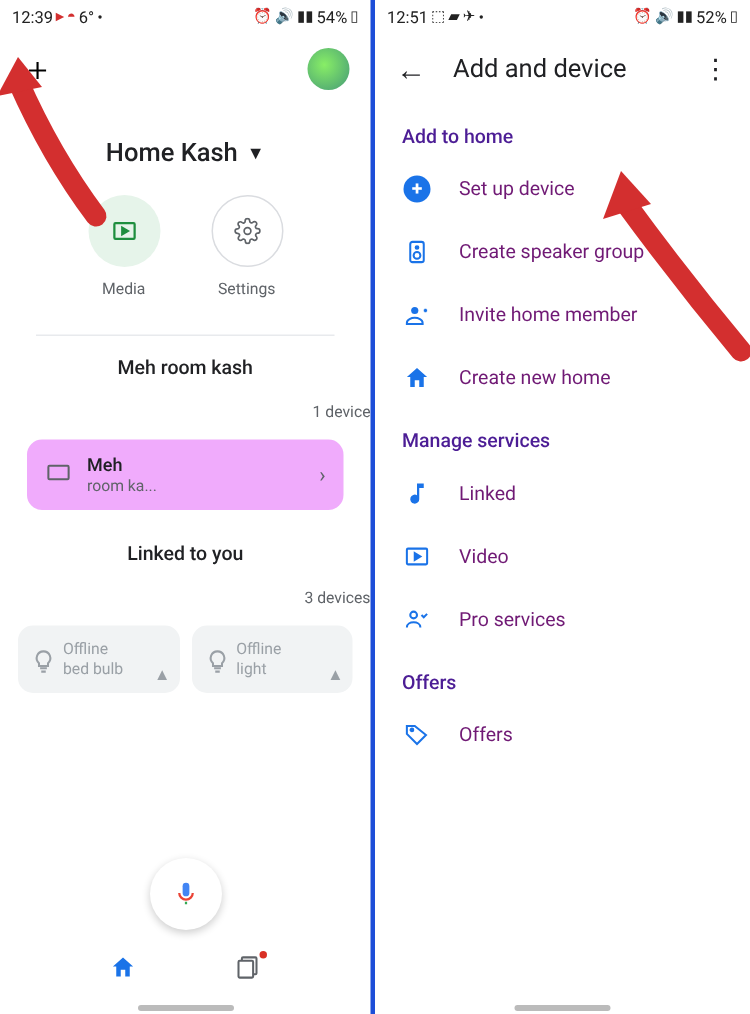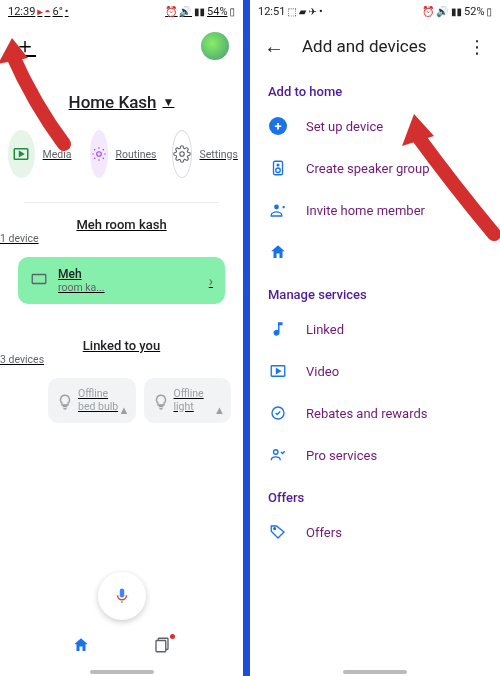--- a/index.html
+++ b/index.html
@@ -1,45 +1,45 @@
 <!DOCTYPE html>
 <html><head>
 <meta charset="utf-8">
 <style>
   * { box-sizing: border-box; margin: 0; padding: 0; font-family: 'Roboto', 'Segoe UI', Arial, sans-serif; }
   body { width: 500px; height: 676px; display: flex; background: #fff; overflow: hidden; position: relative; }
   .pane { width: 250px; height: 676px; position: relative; background: #fff; }
-  .pane.left { border-right: 7px solid #1d4ed8; text-decoration: underline; }
+  .pane.left { border-right: 3px solid #1d4ed8; }
   .statusbar { height: 22px; display: flex; align-items: center; justify-content: space-between; padding: 0 8px; font-size: 11px; color: #222; }
   .status-left { display: flex; align-items: center; gap: 2px; }
   .status-right { display: flex; align-items: center; gap: 2px; font-size: 10px; }
   .sb-item { font-size: 11px; }
   .sb-icon { font-size: 10px; }
   .sb-red { color: #d32f2f; font-weight: bold; }
   .appbar { height: 48px; display: flex; align-items: center; justify-content: space-between; padding: 0 14px; }
   .plus { font-size: 22px; font-weight: 300; color: #000; cursor: pointer; }
   .avatar { width: 28px; height: 28px; border-radius: 50%; background: radial-gradient(circle at 40% 40%, #8e6, #497); }
   .home-title { display: flex; justify-content: center; align-items: center; font-size: 17px; font-weight: 500; color: #202124; padding: 22px 0 18px 0; }
   .home-title .caret { margin-left: 6px; font-size: 12px; }
   .actions-row { display: flex; justify-content: center; gap: 18px; padding: 0 10px 16px 10px; }
-  .action { display: flex; flex-direction: row; align-items: center; gap: 8px; width: 64px; }
+  .action { display: flex; flex-direction: column; align-items: center; gap: 8px; width: 64px; }
   .action .circle { width: 48px; height: 48px; border-radius: 50%; display: flex; align-items: center; justify-content: center; font-size: 18px; }
   .c-media { background: #e6f4ea; color: #1e8e3e; }
   .c-routines { background: #f3e8fd; color: #a142f4; }
   .c-settings { background: #fff; border: 1px solid #dadce0; color: #5f6368; }
   .action-label { font-size: 10.5px; color: #5f6368; }
   .divider { height: 1px; background: #e8eaed; margin: 8px 24px 14px 24px; }
   .section-title { text-align: center; font-size: 13px; font-weight: 500; color: #202124; }
-  .section-sub { text-align: left; font-size: 10.5px; color: #5f6368; margin-top: 0; margin-bottom: 12px; }
-  .room-chip { margin: 12px 18px; background: #86efac; border-radius: 10px; padding: 10px 12px; display: flex; align-items: center; gap: 10px; }
+  .section-sub { text-align: right; font-size: 10.5px; color: #5f6368; margin-top: 15px; margin-bottom: 12px; }
+  .room-chip { margin: 0 18px; background: #f0abfc; border-radius: 10px; padding: 10px 12px; display: flex; align-items: center; gap: 10px; }
   .room-chip .txt { flex: 1; }
   .room-chip .name { font-size: 12px; color: #202124; font-weight: 500; }
   .room-chip .sub { font-size: 10.5px; color: #5f6368; }
   .room-chip .chev { font-size: 14px; color: #5f6368; }
-  .linked-row { display: flex; gap: 8px; padding: 0 12px; margin-left: 36px; }
+  .linked-row { display: flex; gap: 8px; padding: 0 12px; }
   .dev-chip { flex: 1; background: #f1f3f4; border-radius: 10px; padding: 10px 8px; display: flex; align-items: center; gap: 6px; position: relative; }
   .bulb { width: 16px; height: 16px; color: #9aa0a6; flex-shrink: 0; }
   .dev-chip .txt { font-size: 10.5px; color: #9aa0a6; line-height: 1.2; }
   .warn { position: absolute; right: 6px; bottom: 6px; font-size: 11px; color: #9aa0a6; }
   .voice-fab { position: absolute; bottom: 56px; left: 50%; transform: translateX(-50%); width: 48px; height: 48px; border-radius: 50%; background: #fff; box-shadow: 0 2px 6px rgba(0,0,0,.2); display: flex; align-items: center; justify-content: center; }
   .bottom-nav { position: absolute; bottom: 10px; left: 0; right: 0; height: 38px; display: flex; align-items: center; justify-content: space-around; padding: 0 40px; }
   .nav-home { color: #1a73e8; font-size: 18px; }
   .nav-feed { color: #5f6368; font-size: 18px; position: relative; }
   .nav-feed .dot { position: absolute; top: -2px; right: -4px; width: 5px; height: 5px; background: #d93025; border-radius: 50%; }
   .nav-handle { position: absolute; bottom: 2px; left: 50%; transform: translateX(-50%); width: 64px; height: 4px; background: #bbb; border-radius: 2px; }
@@ -96,29 +96,20 @@
     <div class="action">
       <div class="circle c-media">
         <svg viewBox="0 0 24 24" fill="none" stroke="currentColor" stroke-width="2">
             <rect x="3" y="5" width="18" height="14" rx="1"></rect>
             <path d="M10 9l5 3-5 3z" fill="currentColor"></path>
           </svg>
       </div>
       <div class="action-label">Media</div>
     </div>
     <div class="action">
-      <div class="circle c-routines">
-        <svg viewBox="0 0 24 24" fill="none" stroke="currentColor" stroke-width="1.5">
-            <circle cx="12" cy="12" r="3"></circle>
-            <path d="M12 3v2M12 19v2M3 12h2M19 12h2M5.6 5.6l1.4 1.4M17 17l1.4 1.4M5.6 18.4L7 17M17 7l1.4-1.4"></path>
-          </svg>
-      </div>
-      <div class="action-label">Routines</div>
-    </div>
-    <div class="action">
       <div class="circle c-settings">
         <svg viewBox="0 0 24 24" fill="none" stroke="currentColor" stroke-width="1.5">
             <circle cx="12" cy="12" r="3"></circle>
             <path d="M19.4 15a1.65 1.65 0 00.33 1.82l.06.06a2 2 0 11-2.83 2.83l-.06-.06a1.65 1.65 0 00-1.82-.33 1.65 1.65 0 00-1 1.51V21a2 2 0 11-4 0v-.09a1.65 1.65 0 00-1-1.51 1.65 1.65 0 00-1.82.33l-.06.06a2 2 0 11-2.83-2.83l.06-.06a1.65 1.65 0 00.33-1.82 1.65 1.65 0 00-1.51-1H3a2 2 0 110-4h.09a1.65 1.65 0 001.51-1 1.65 1.65 0 00-.33-1.82l-.06-.06a2 2 0 112.83-2.83l.06.06a1.65 1.65 0 001.82.33h0a1.65 1.65 0 001-1.51V3a2 2 0 114 0v.09a1.65 1.65 0 001 1.51 1.65 1.65 0 001.82-.33l.06-.06a2 2 0 112.83 2.83l-.06.06a1.65 1.65 0 00-.33 1.82v0a1.65 1.65 0 001.51 1H21a2 2 0 110 4h-.09a1.65 1.65 0 00-1.51 1z"></path>
           </svg>
       </div>
       <div class="action-label">Settings</div>
     </div>
   </div>
 
@@ -208,21 +199,21 @@
       <span class="sb-icon">⏰</span>
       <span class="sb-icon">🔊</span>
       <span class="sb-icon">▮▮</span>
       <span class="sb-item">52%</span>
       <span class="sb-icon">▯</span>
     </div>
   </div>
 
   <div class="r-appbar">
     <div class="r-back">←</div>
-    <div class="r-title">Add and devices</div>
+    <div class="r-title">Add and device</div>
     <div class="r-more">⋮</div>
   </div>
 
   <div class="r-section-header">Add to home</div>
 
   <div class="r-item">
     <div class="icon">
         <div class="ico-plus-circ">+</div>
       </div>
     <div class="label">Set up device</div>
@@ -245,49 +236,41 @@
         </svg>
       </div>
     <div class="label">Invite home member</div>
   </div>
   <div class="r-item">
     <div class="icon">
         <svg viewBox="0 0 24 24" fill="currentColor">
           <path d="M12 3l9 8h-3v9h-4v-6H10v6H6v-9H3z"></path>
         </svg>
       </div>
+    <div class="label">Create new home</div>
   </div>
 
   <div class="r-section-header">Manage services</div>
 
   <div class="r-item">
     <div class="icon">
         <svg viewBox="0 0 24 24" fill="currentColor">
           <path d="M12 3v10.55A4 4 0 1014 17V7h4V3z"></path>
         </svg>
       </div>
     <div class="label">Linked</div>
   </div>
   <div class="r-item">
     <div class="icon">
         <svg viewBox="0 0 24 24" fill="none" stroke="currentColor" stroke-width="1.8">
           <rect x="3" y="5" width="18" height="14" rx="1"></rect>
           <path d="M10 9l5 3-5 3z" fill="currentColor"></path>
         </svg>
       </div>
     <div class="label">Video</div>
-  </div>
-  <div class="r-item">
-    <div class="icon">
-        <svg viewBox="0 0 24 24" fill="none" stroke="currentColor" stroke-width="1.8">
-          <circle cx="12" cy="12" r="8"></circle>
-          <path d="M9 12l2 2 4-4"></path>
-        </svg>
-      </div>
-    <div class="label">Rebates and rewards</div>
   </div>
   <div class="r-item">
     <div class="icon">
         <svg viewBox="0 0 24 24" fill="none" stroke="currentColor" stroke-width="1.8">
           <circle cx="9" cy="8" r="3"></circle>
           <path d="M3 19c0-3 3-4.5 6-4.5s6 1.5 6 4.5M16 8l2 2 3-3"></path>
         </svg>
       </div>
     <div class="label">Pro services</div>
   </div>

